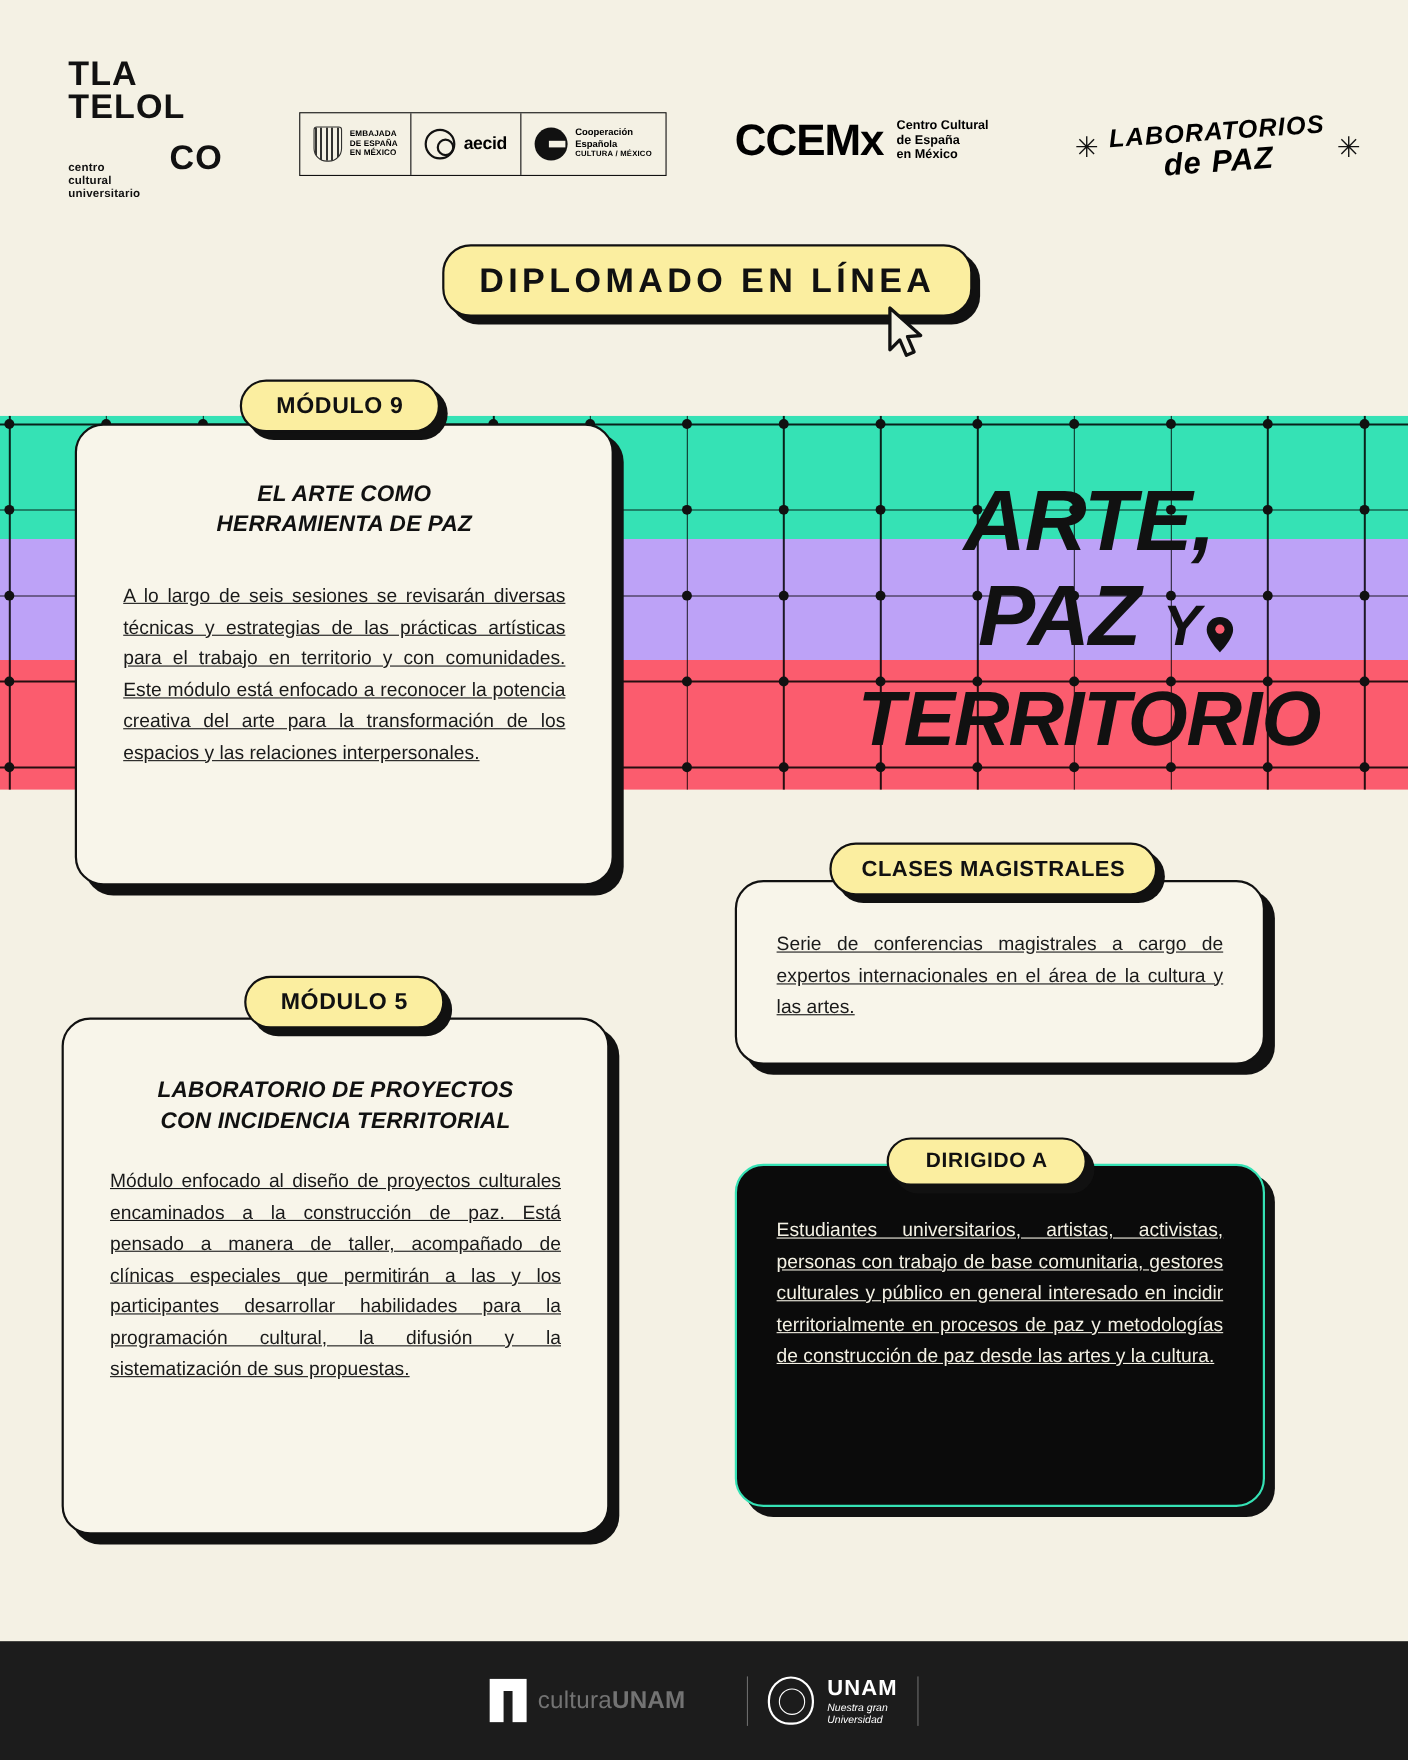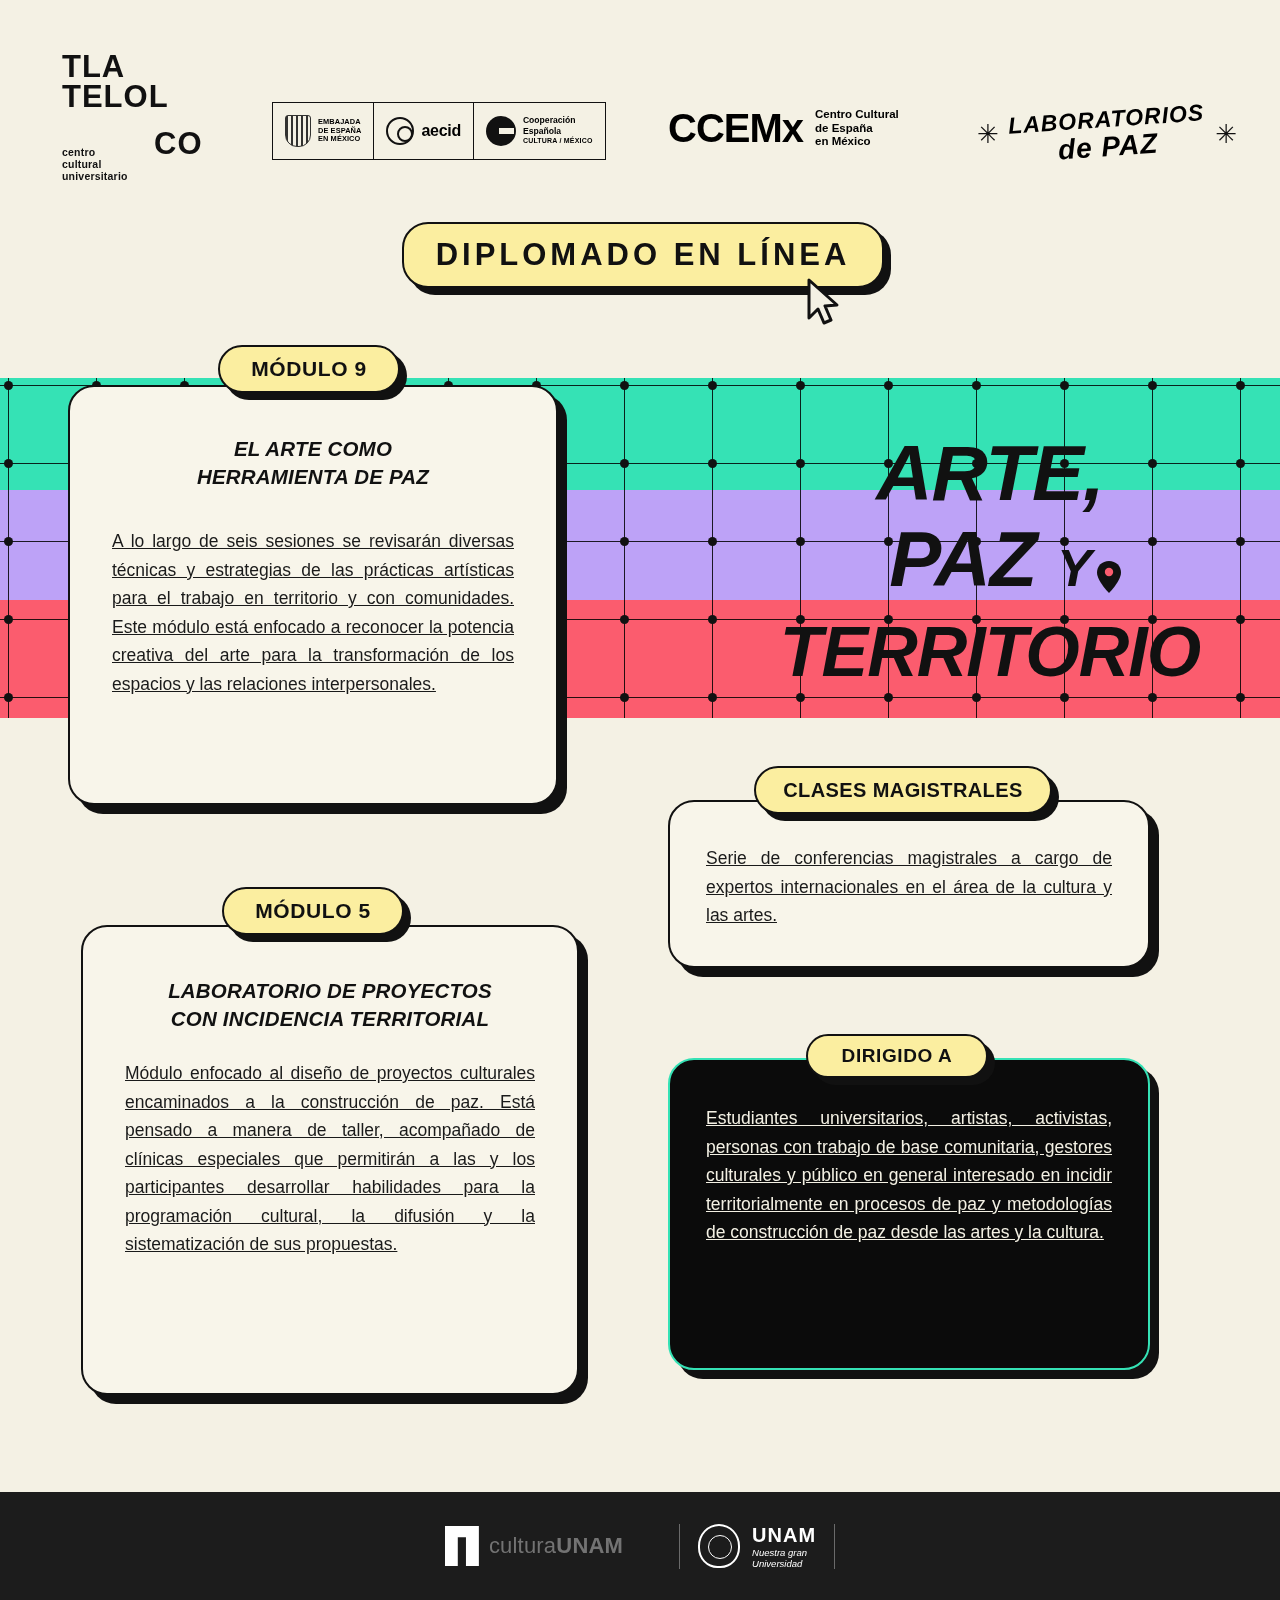--- a/index.html
+++ b/index.html
@@ -226,21 +226,21 @@
   }
   .card.dark .card-body { color: #f4f1e4; }
 
   
   #card-mod4 { left: 68px; top: 385px; width: 490px; height: 420px; padding: 48px 42px 20px 42px; z-index: 5; }
   #pill-mod4 { position: absolute; left: 218px; top: 345px; width: 182px; height: 48px; font-size: 21px; letter-spacing: .6px; z-index: 7; }
 
   #card-clases { left: 668px; top: 800px; width: 482px; height: 168px; padding: 42px 36px 20px 36px; z-index: 5; }
   #pill-clases { position: absolute; left: 754px; top: 766px; width: 298px; height: 48px; font-size: 20px; letter-spacing: .4px; z-index: 7; }
 
-  #card-mod5 { left: 81px; top: 925px; width: 498px; height: 470px; padding: 50px 42px 20px 42px; z-index: 5; }
+  #card-mod5 { left: 56px; top: 925px; width: 498px; height: 470px; padding: 50px 42px 20px 42px; z-index: 5; }
   #pill-mod5 { position: absolute; left: 222px; top: 887px; width: 182px; height: 48px; font-size: 21px; letter-spacing: .6px; z-index: 7; }
 
   #card-dirigido { left: 668px; top: 1058px; width: 482px; height: 312px; padding: 44px 36px 20px 36px; z-index: 5; }
   #pill-dirigido { position: absolute; left: 806px; top: 1034px; width: 182px; height: 44px; font-size: 19px; letter-spacing: .6px; z-index: 7; }
 
   .card-heading-mod5 { margin-bottom: 26px; }
   .card-heading-mod4 { margin-bottom: 36px; }
 
   
   .footer {

